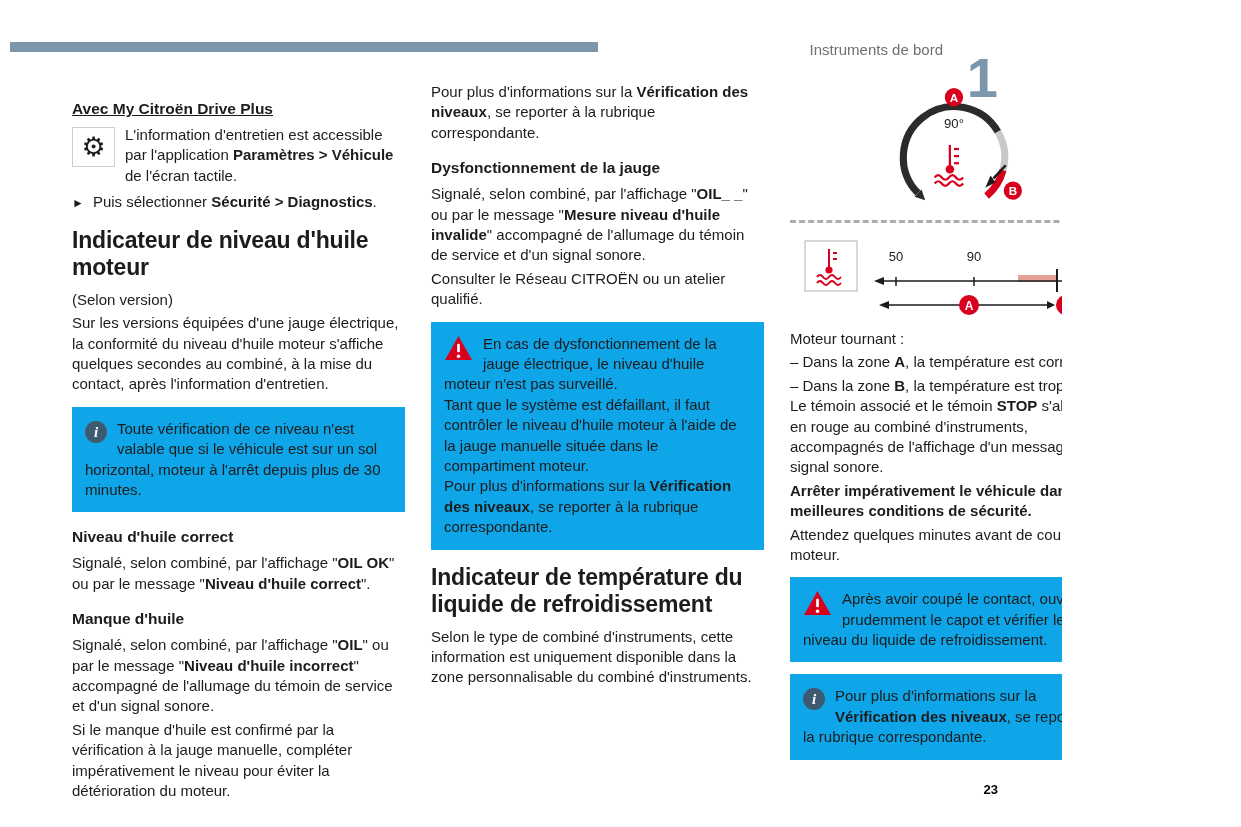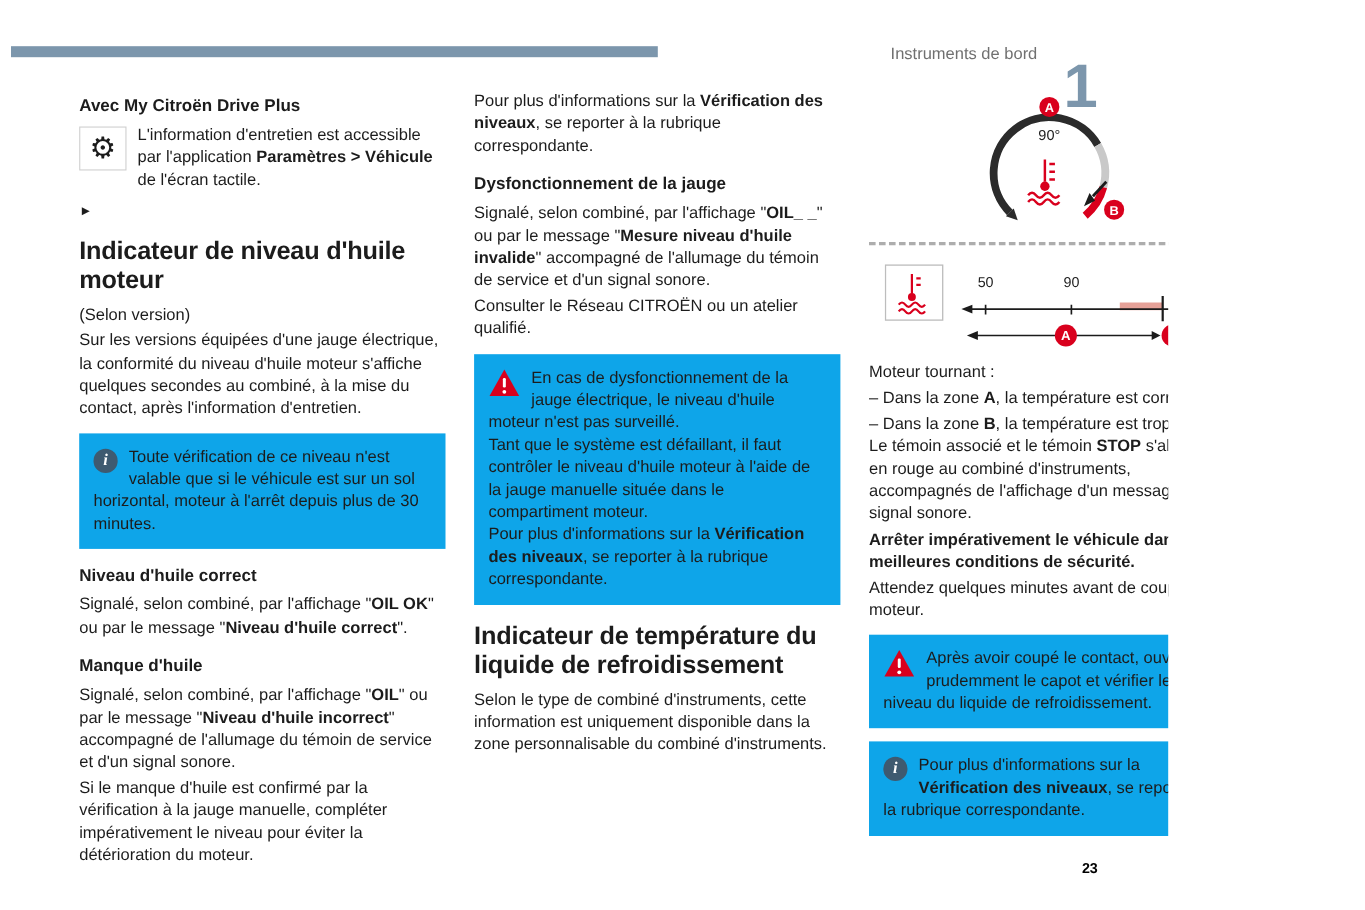--- a/index.html
+++ b/index.html
@@ -10,21 +10,21 @@
   }
   .top-bar { position:absolute; left:10px; top:42px; width:588px; height:10px; background:#7C96AC; }
   .header-title { position:absolute; top:40px; right:119px; font-size:15px; color:#707070; }
   .chapter-num { position:absolute; top:50px; right:64px; font-size:56px; font-weight:700; color:#7C96AC; line-height:1; }
   .page-num { position:absolute; right:64px; bottom:28px; font-size:13px; font-weight:700; color:#000000; }
 
   .columns { position:absolute; left:72px; top:82px; width:1052px; display:flex; gap:26px; align-items:flex-start; }
   .col { width:333px; flex:0 0 333px; }
 
   .h-sub { font-weight:700; font-size:15.5px; margin:14px 0 6px; }
-  .h-sub.first { margin-top:4px; }
+  .h-sub.first { margin-top:16px;text-decoration:underline; }
   .h-main { font-weight:700; font-size:23px; line-height:1.2; margin:14px 0 8px; letter-spacing:-0.2px; }
   p.para { margin:0 0 3px; }
   .b { font-weight:700; }
 
   .gear-box { float:left; width:43px; height:40px; border:1px solid #cfcfcf; display:flex; align-items:center; justify-content:center; font-size:27px; margin:2px 10px 2px 0; color:#1c1c1c; }
   .clearfix::after { content:""; display:block; clear:both; }
   .bullet-row { display:flex; gap:9px; margin:6px 0 2px; }
   .bullet { font-size:12px; padding-top:3px; }
 
   .note { background:#0ea5e9; padding:12px 13px; margin:12px 0; }
@@ -52,20 +52,21 @@
     <div class="col">
       <div class="h-sub first">Avec My Citroën Drive Plus</div>
       <div class="para clearfix">
         <span class="gear-box">
             <span>⚙</span>
           </span>
         <span><span>L'information d'entretien est accessible par l'application </span><span class="b">Paramètres &gt; Véhicule</span><span> de l'écran tactile.</span></span>
       </div>
       <div class="bullet-row">
         <span class="bullet">►</span>
+        <span><span>Puis sélectionner </span><span class="b">Sécurité &gt; Diagnostics</span><span>.</span></span>
       </div>
 
       <h1 class="h-main">Indicateur de niveau d'huile moteur</h1>
       <p class="para">(Selon version)</p>
       <p class="para"><span>Sur les versions équipées d'une jauge électrique, la conformité du niveau d'huile moteur s'affiche quelques secondes au combiné, à la mise du contact, après l'information d'entretien.</span></p>
 
       <div class="note">
         <span class="info-icon">
             <span>i</span>
           </span>

